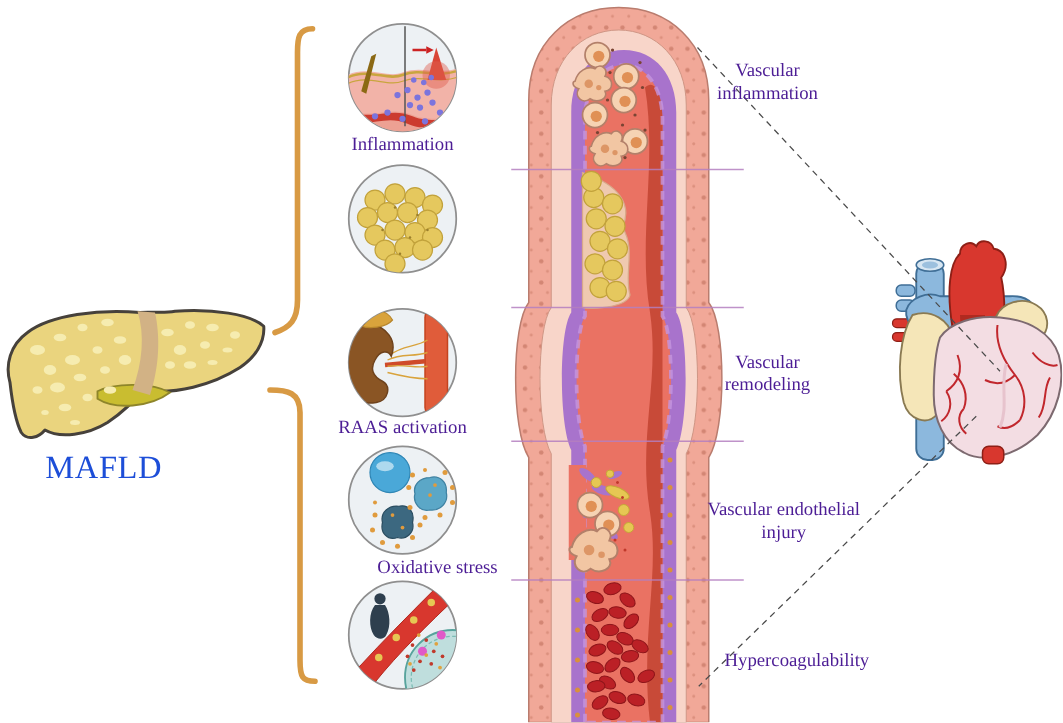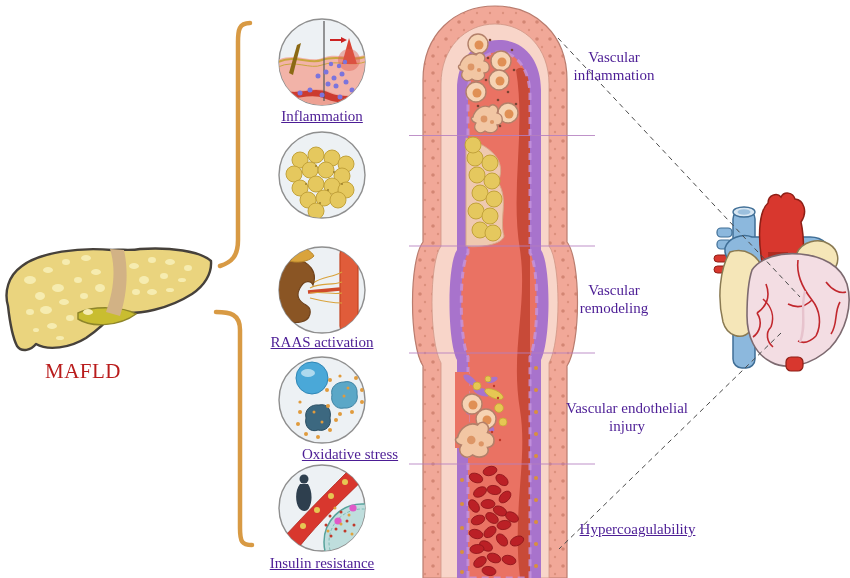--- a/index.html
+++ b/index.html
@@ -1,21 +1,21 @@
 <!DOCTYPE html>
 <html><head>
 <meta charset="utf-8">
 <style>
   html,body{margin:0;padding:0;background:#ffffff;}
   .canvas{position:relative;width:850px;height:578px;background:#ffffff;overflow:hidden;
           font-family:"Liberation Serif","DejaVu Serif",serif;color:#1a1a1a;}
   .canvas svg{position:absolute;left:0;top:0;}
   .lbl{position:absolute;text-align:center;font-size:15px;line-height:1.22;color:#4c1d95;}
-  .lbl-big{position:absolute;text-align:center;font-size:21px;letter-spacing:.5px;color:#b91c1c;}
-  .nowrap{white-space:nowrap;text-decoration:underline;}
+  .lbl-big{position:absolute;text-align:center;font-size:26px;letter-spacing:.5px;color:#1d4ed8;}
+  .nowrap{white-space:nowrap;}
 </style>
 </head>
 <body>
 
 <div class="canvas">
 
 <svg width="850" height="578" viewBox="0 0 850 578">
   <defs>
     <clipPath id="c1">
           <circle cx="322" cy="62" r="43"></circle>
@@ -437,20 +437,19 @@
     <line x1="558" y1="38" x2="800" y2="297"></line>
     <line x1="781" y1="333" x2="559" y2="549"></line>
   </g>
 </svg>
 
 <div class="lbl-big" style="left:28px;top:359px;width:110px;">MAFLD</div>
 
 <div class="lbl nowrap" style="left:242px;top:107px;width:160px;">Inflammation</div>
 <div class="lbl nowrap" style="left:242px;top:333px;width:160px;">RAAS activation</div>
 <div class="lbl nowrap" style="left:242px;top:445px;width:160px;margin-left:28px;">Oxidative stress</div>
-<div class="lbl nowrap" style="left:242px;top:554px;width:160px;">Insulin resistance</div>
 
 <div class="lbl" style="left:549px;top:48px;width:130px;">Vascular inflammation</div>
 <div class="lbl" style="left:557px;top:399px;width:140px;">Vascular endothelial injury</div>
 <div class="lbl" style="left:554px;top:281px;width:120px;">Vascular remodeling</div>
 <div class="lbl nowrap" style="left:565px;top:520px;width:145px;">Hypercoagulability</div>
 
 </div>
 
 </body></html>

